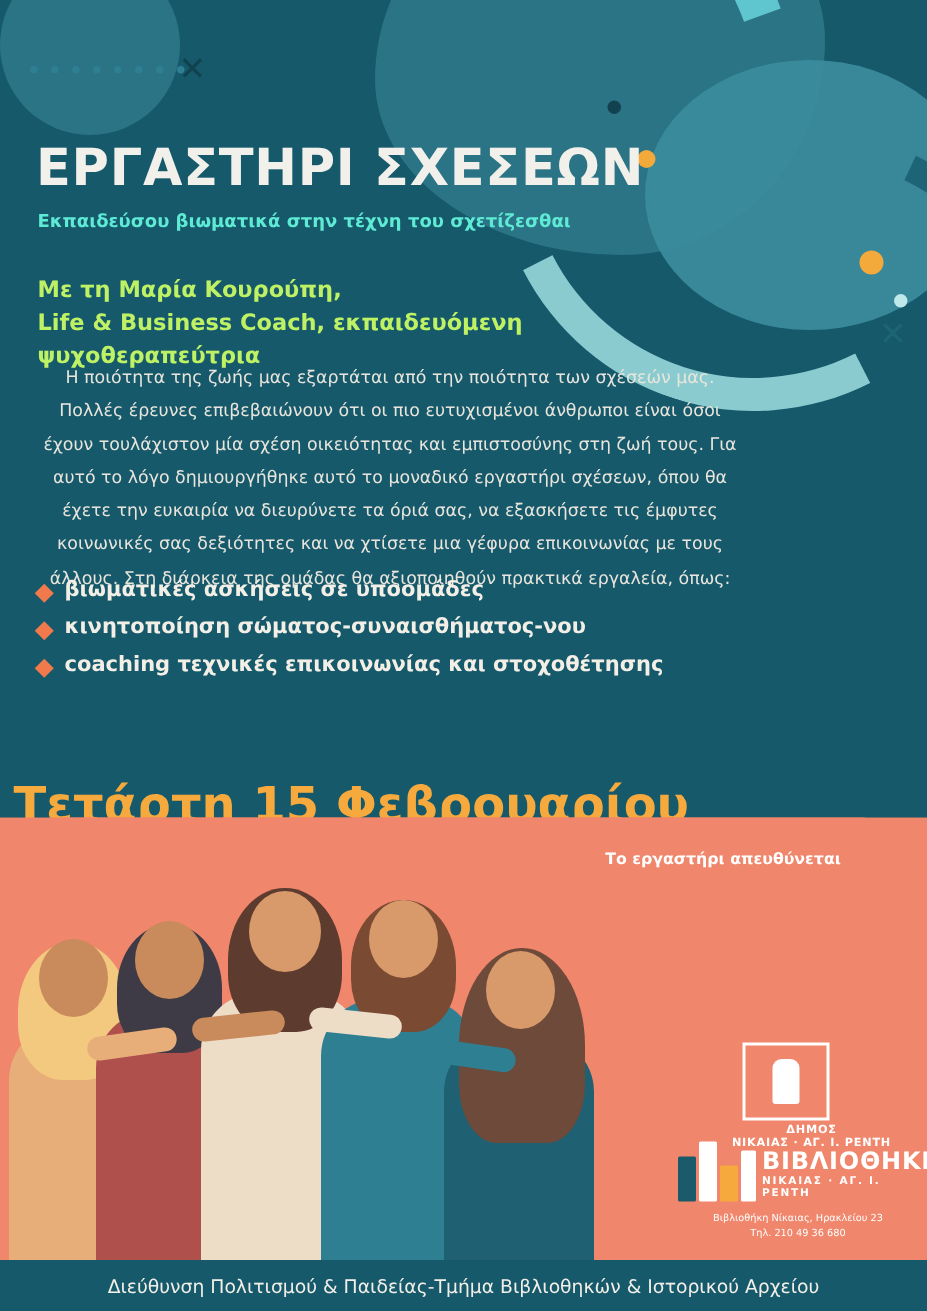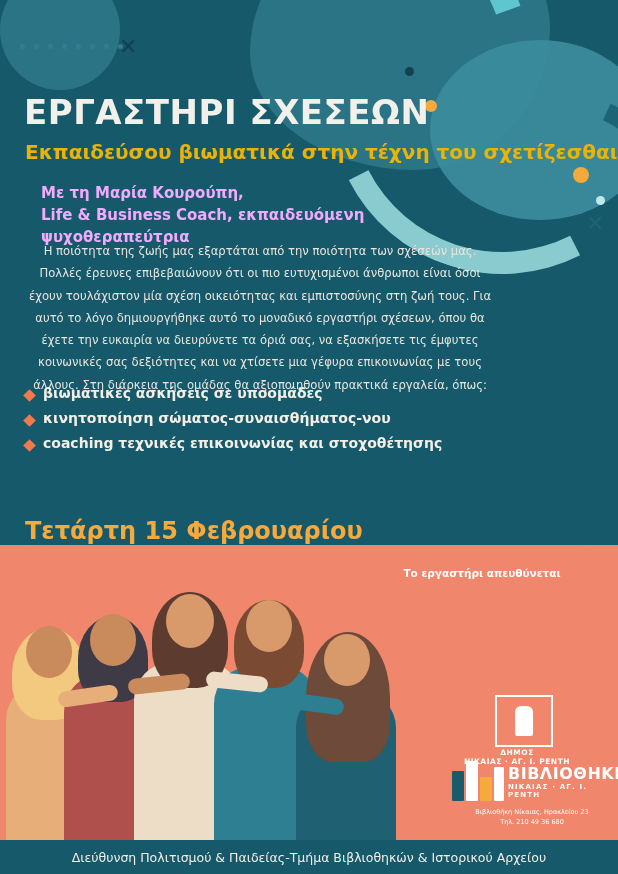--- a/index.html
+++ b/index.html
@@ -61,47 +61,46 @@
   .dotrow{position:absolute;display:flex;gap:9px;}
   .dotrow i{width:5px;height:5px;border-radius:50%;background:#2f7f92;display:block;}
   
   .title{
     position:absolute;left:24px;top:92px;
     color:#f2f0ea;font-size:34px;font-weight:bold;letter-spacing:.5px;
     font-family:"DejaVu Sans", sans-serif;
   }
   .subtitle{
     position:absolute;left:25px;top:140px;
-    color:#eab308;font-size:20px;font-weight:bold;
+    color:#5eead4;font-size:12px;font-weight:bold;
   }
   .presenter{
     position:absolute;left:25px;top:183px;
-    color:#f0abfc;font-size:15px;font-weight:bold;line-height:1.45;
+    color:#bef264;font-size:15px;font-weight:bold;line-height:1.45;
     width:420px;
-    margin-left:16px;
   }
   .body-text{
     position:absolute;left:25px;top:240px;width:470px;
     color:#e9e5dc;font-size:11.6px;line-height:1.92;
     text-align:center;
   }
   .bullets{
     position:absolute;left:25px;top:385px;width:520px;
   }
   .bullet{
     display:flex;align-items:center;gap:9px;margin-bottom:9px;
     color:#f3efe6;font-size:14px;font-weight:bold;
   }
   .diamond{
     width:9px;height:9px;background:#f07a4b;transform:rotate(45deg);
     margin-top:5px;flex:0 0 auto;
   }
   .date{
-    position:absolute;left:25px;top:517px;
-    color:#f6a93c;font-size:24px;font-weight:bold;
+    position:absolute;left:9px;top:517px;
+    color:#f6a93c;font-size:32px;font-weight:bold;
   }
   .time-line{
     position:absolute;left:25px;top:551px;
     color:#f6a93c;font-size:13.5px;font-weight:bold;
     display:flex;align-items:center;gap:7px;
   }
   .time-line .sep{color:#f07a4b;font-weight:bold;}
   .time-line .place{color:#cfe9ec;}
   
   .lower{
@@ -129,21 +128,21 @@
   .p-body{position:absolute;border-radius:38px 38px 0 0;}
   .p-hair{position:absolute;border-radius:50% 50% 42% 42%;}
   .arm{position:absolute;border-radius:12px;}
   
   .logo-dimos{
     position:absolute;left:495px;top:695px;width:54px;height:48px;
     border:2px solid #ffffff;display:flex;align-items:center;justify-content:center;
   }
   .logo-dimos .fig{width:18px;height:30px;background:#ffffff;border-radius:6px 6px 2px 2px;}
   .logo-dimos-label{
-    position:absolute;left:462px;top:748px;width:110px;text-align:center;
+    position:absolute;left:486px;top:748px;width:110px;text-align:center;
     color:#ffffff;font-size:7.5px;font-weight:bold;letter-spacing:.5px;
   }
   .logo-biblio{
     position:absolute;left:452px;top:757px;width:52px;height:44px;
   }
   .bk{position:absolute;bottom:0;border-radius:1px;}
   .biblio-text{
     position:absolute;left:508px;top:764px;
     color:#ffffff;font-size:16px;font-weight:bold;letter-spacing:.5px;
   }

